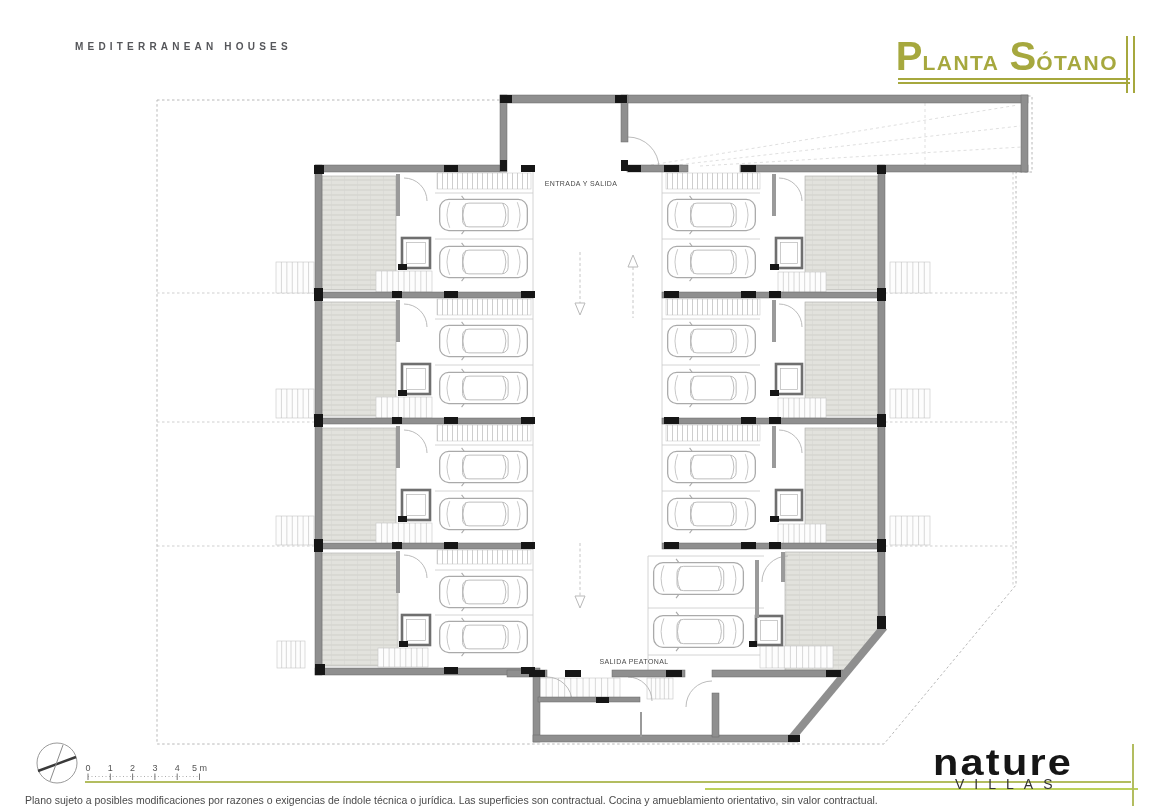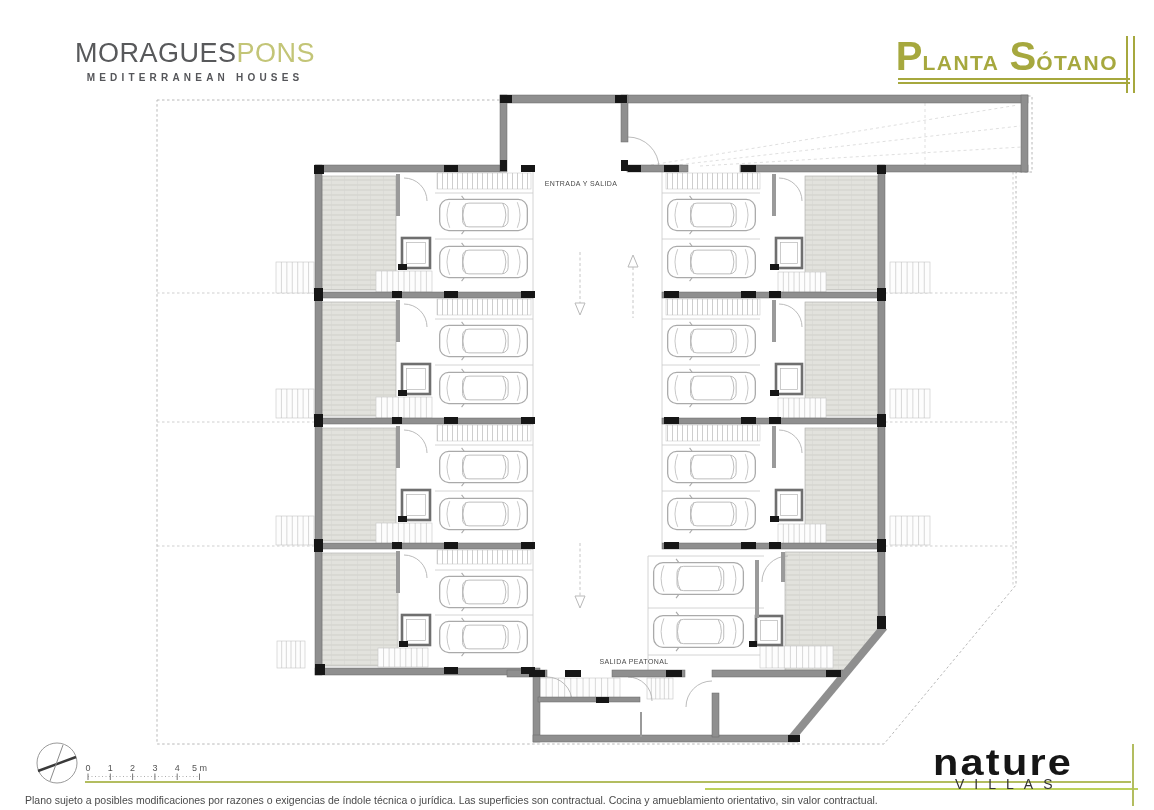--- a/index.html
+++ b/index.html
@@ -475,21 +475,20 @@
       <text x="154.9" y="771" class="scale-num">3</text>
       <line x1="154.9" y1="773.5" x2="154.9" y2="780" class="scale-tick"></line>
       <text x="177.2" y="771" class="scale-num">4</text>
       <line x1="177.2" y1="773.5" x2="177.2" y2="780" class="scale-tick"></line>
       <text x="199.5" y="771" class="scale-num">5 m</text>
       <line x1="199.5" y1="773.5" x2="199.5" y2="780" class="scale-tick"></line>
     </g>
 </svg>
 
 <div class="logo">
-  <div class="logo-word"><span>MORAGUES</span><span class="pons">PONS</span></div>
   <div class="logo-sub">MEDITERRANEAN HOUSES</div>
 </div>
 
 <div class="title-block"><span class="t-big">P</span><span class="t-small">LANTA</span><span class="t-space"></span><span class="t-big">S</span><span class="t-small">ÓTANO</span></div>
 <div class="rule" style="left:898px;top:78px;width:232px;height:1.5px;"></div>
 <div class="rule" style="left:898px;top:82px;width:232px;height:1.5px;"></div>
 <div class="rule" style="left:1126px;top:36px;width:1.5px;height:57px;"></div>
 <div class="rule" style="left:1133px;top:36px;width:1.5px;height:57px;"></div>
 
 <div class="f-line" style="left:85px;top:781px;width:1046px;height:2px;"></div>

